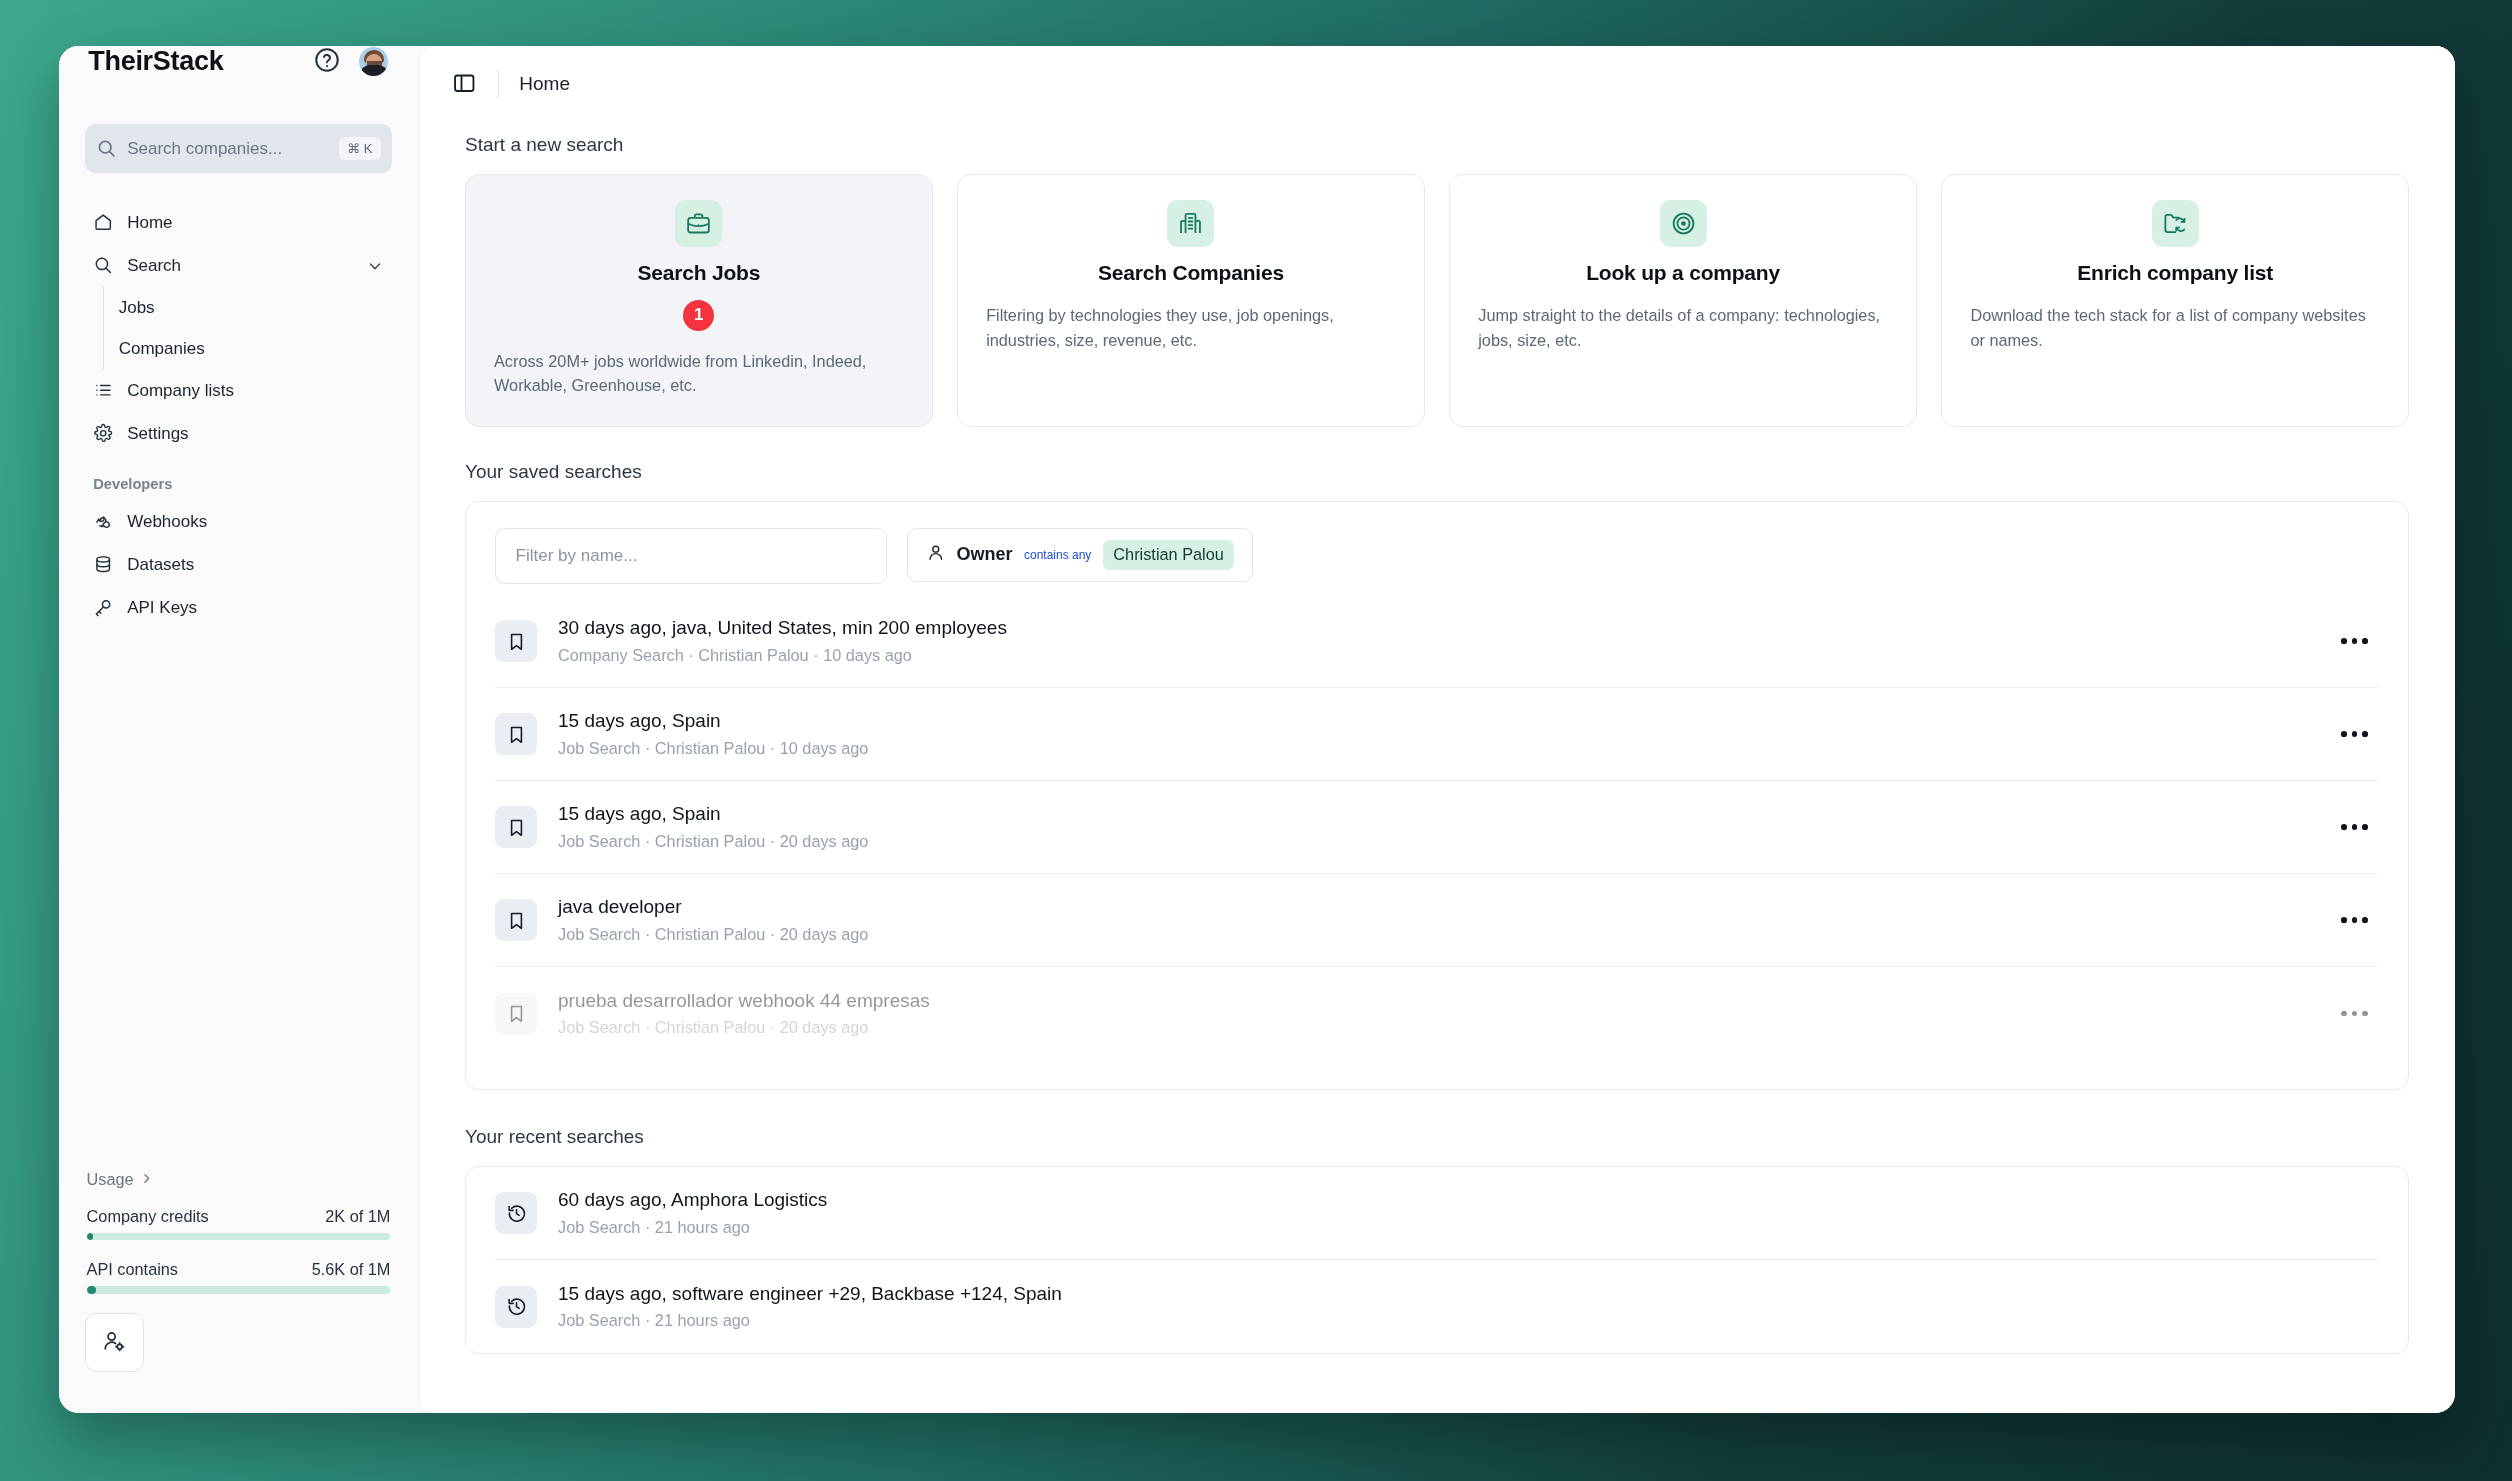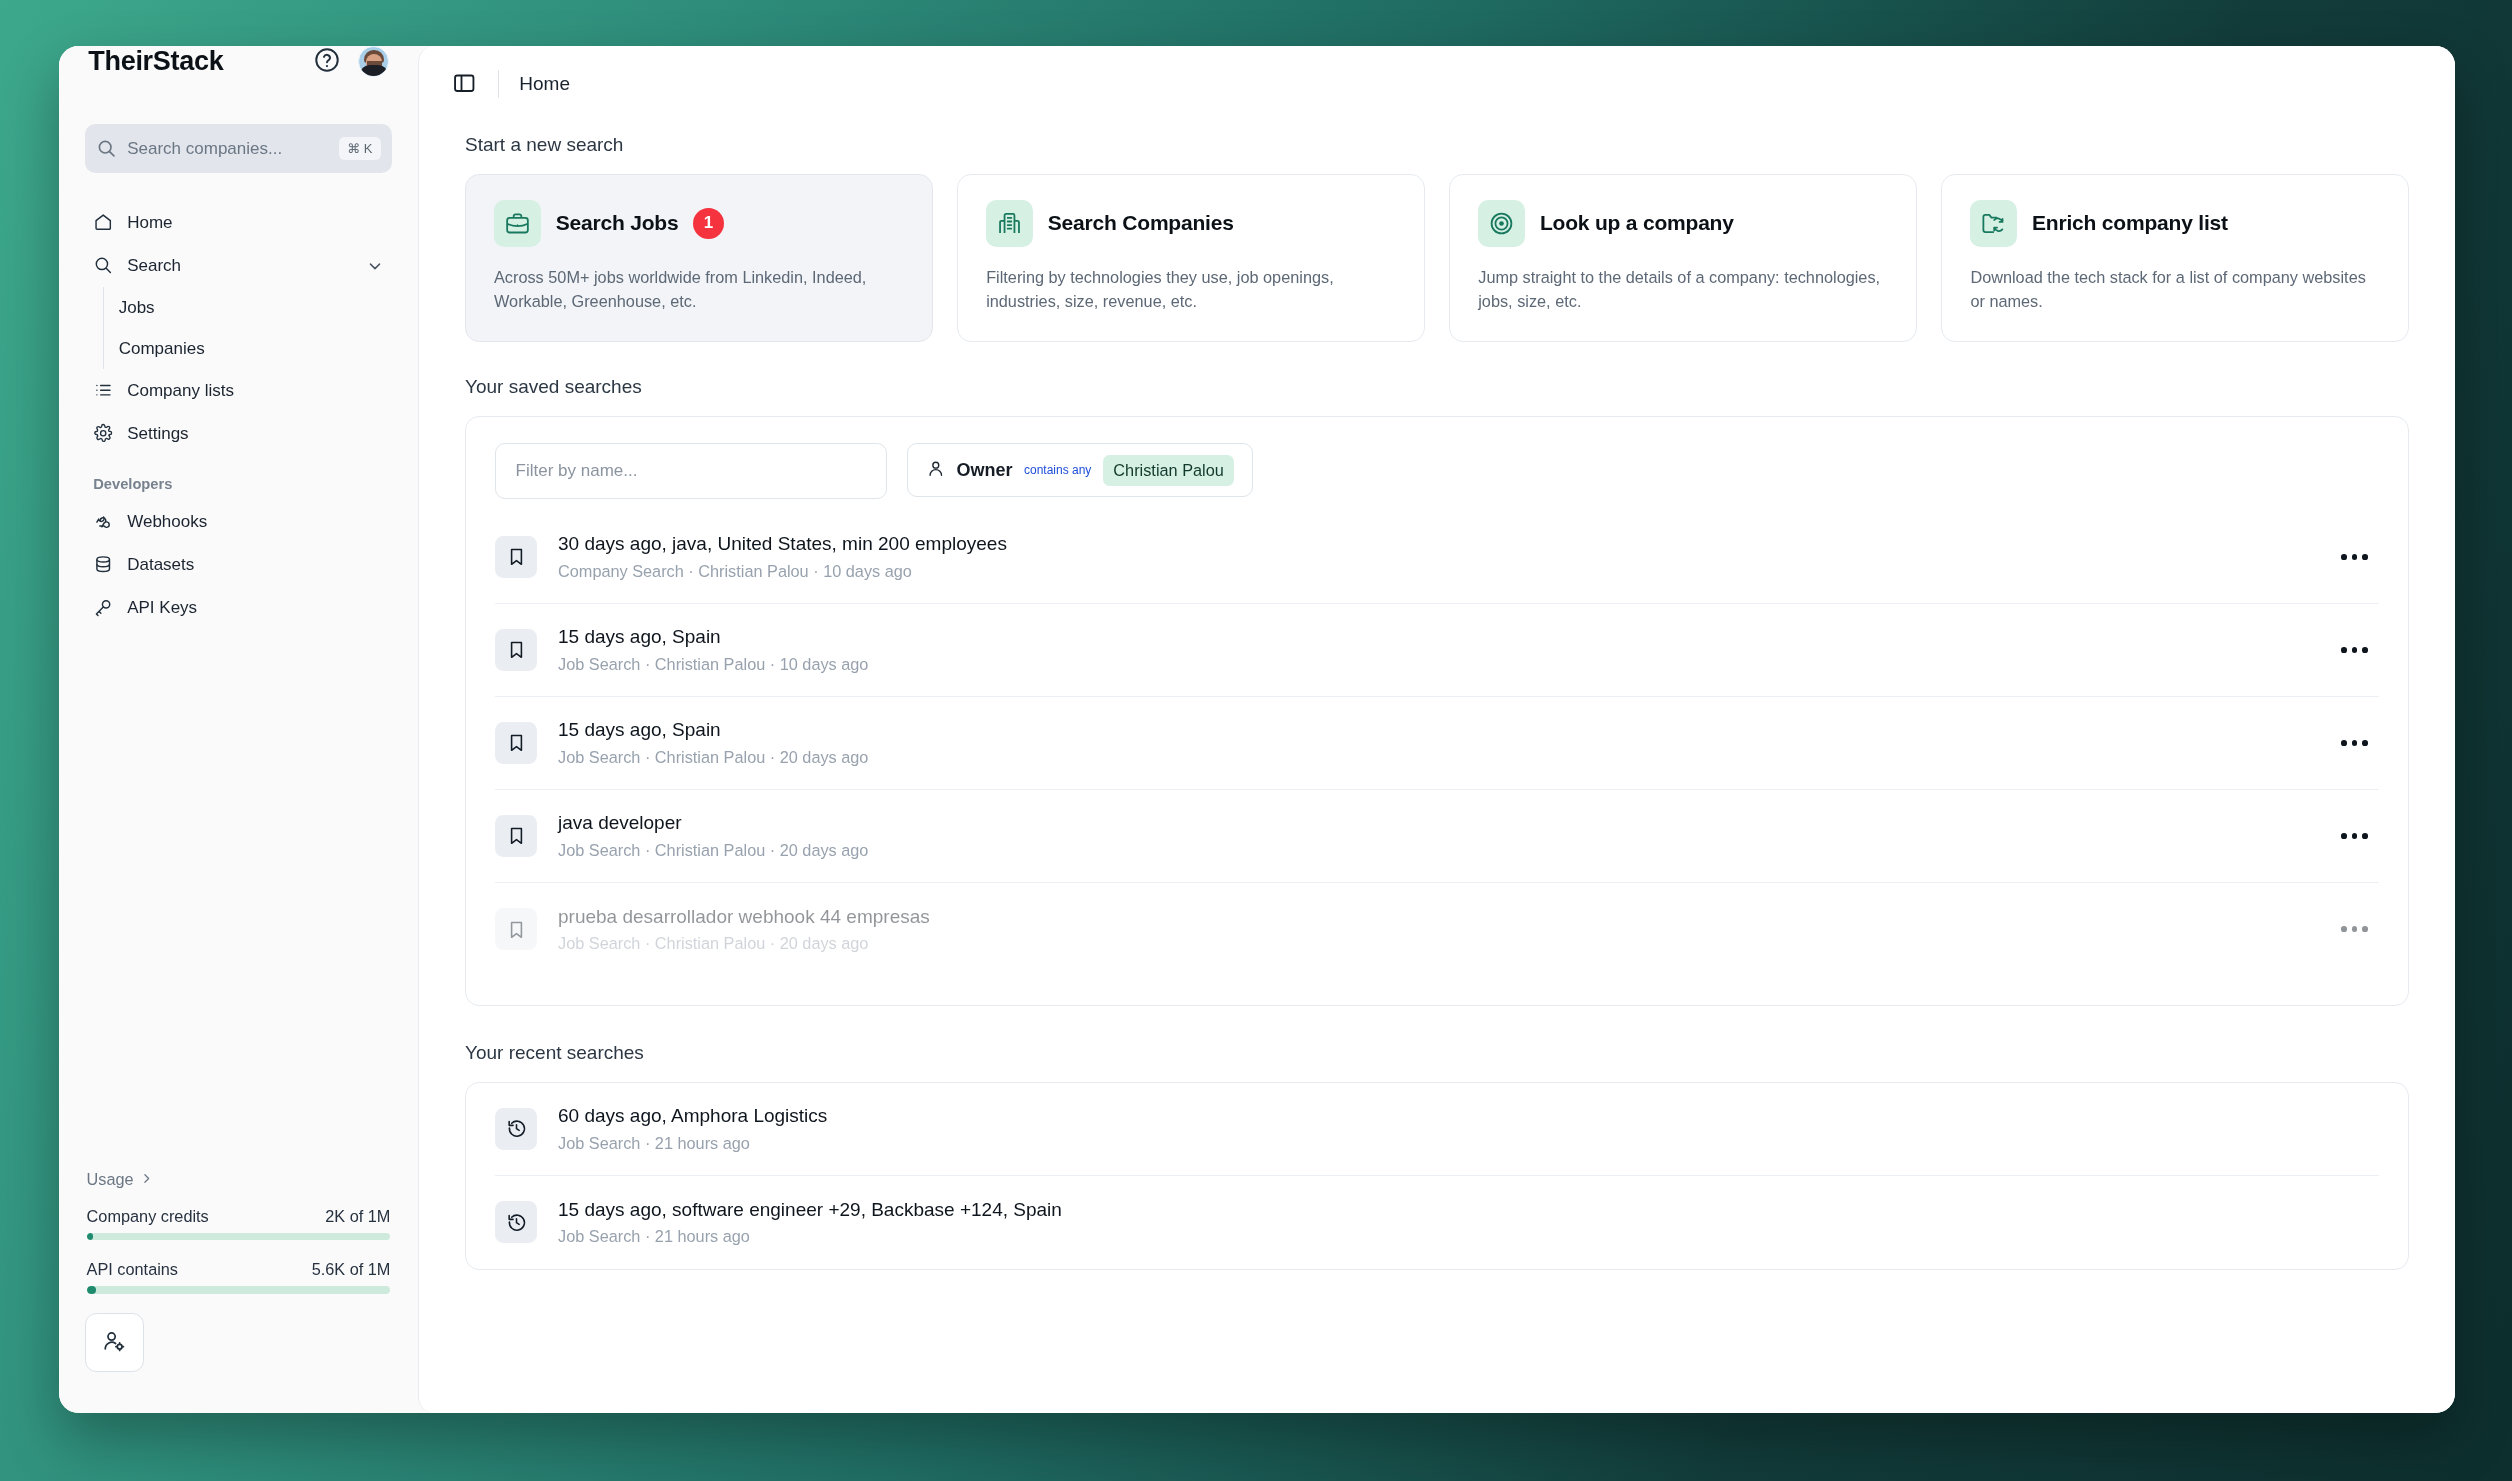--- a/index.html
+++ b/index.html
@@ -164,21 +164,21 @@
   .card {
     flex: 1;
     border: 0.8px solid #e6eaef;
     border-radius: 14px;
     padding: 24.5px 28px 28px 28px;
     background: #ffffff;
     cursor: pointer;
     min-height: 163px;
   }
   .card.active { background: #f2f4f7; border-color: #e3e7ec; }
-  .card-head { display: flex; align-items: center; gap: 14.7px; margin-bottom: 18px; }
+  .card-head { display: flex; align-items: center; gap: 14.7px; margin-bottom: 18px; flex-direction: column; }
   .card-icon {
     width: 47px; height: 47px; flex: 0 0 47px;
     background: #d6f0e3; border-radius: 10.6px;
     display: flex; align-items: center; justify-content: center;
   }
   .card-title { font-size: 21px; font-weight: bold; color: #0b1116; letter-spacing: -0.2px; }
   .badge {
     width: 31px; height: 31px; border-radius: 50%;
     background: #f5333f; color: #ffffff;
     font-size: 17px; font-weight: bold;
@@ -447,21 +447,21 @@
               <svg width="27" height="27" viewBox="0 0 24 24" fill="none" stroke="#18795e" stroke-width="1.6" stroke-linejoin="round">
                 <rect x="2.8" y="7" width="18.4" height="13" rx="2.2"></rect>
                 <path d="M8.6 7V5.4a1.6 1.6 0 0 1 1.6-1.6h3.6a1.6 1.6 0 0 1 1.6 1.6V7"></path>
                 <path d="M2.8 12.2c3 1.5 6 2.2 9.2 2.2s6.2-.7 9.2-2.2"></path>
                 <circle cx="12" cy="13.4" r=".7" fill="#18795e" stroke="none"></circle>
               </svg>
             </span>
             <span class="card-title">Search Jobs</span>
             <span class="badge">1</span>
           </div>
-          <div class="card-desc">Across 50M+ jobs worldwide from Linkedin, Indeed, Workable, Greenhouse, etc.</div>
+          <div class="card-desc">Across 20M+ jobs worldwide from Linkedin, Indeed, Workable, Greenhouse, etc.</div>
         </div>
 
         <div class="card">
           <div class="card-head">
             <span class="card-icon">
               <svg width="27" height="27" viewBox="0 0 24 24" fill="none" stroke="#18795e" stroke-width="1.6" stroke-linejoin="round">
                 <path d="M7.6 20.5V4.8a1.3 1.3 0 0 1 1.3-1.3h6.2a1.3 1.3 0 0 1 1.3 1.3v15.7"></path>
                 <path d="M7.6 9.6H4.9a1.3 1.3 0 0 0-1.3 1.3v9.6M16.4 9.6h2.7a1.3 1.3 0 0 1 1.3 1.3v9.6"></path>
                 <path d="M10.4 7h3.2M10.4 10.2h3.2M10.4 13.4h3.2M10.4 16.6h3.2" stroke-linecap="round"></path>
               </svg>

